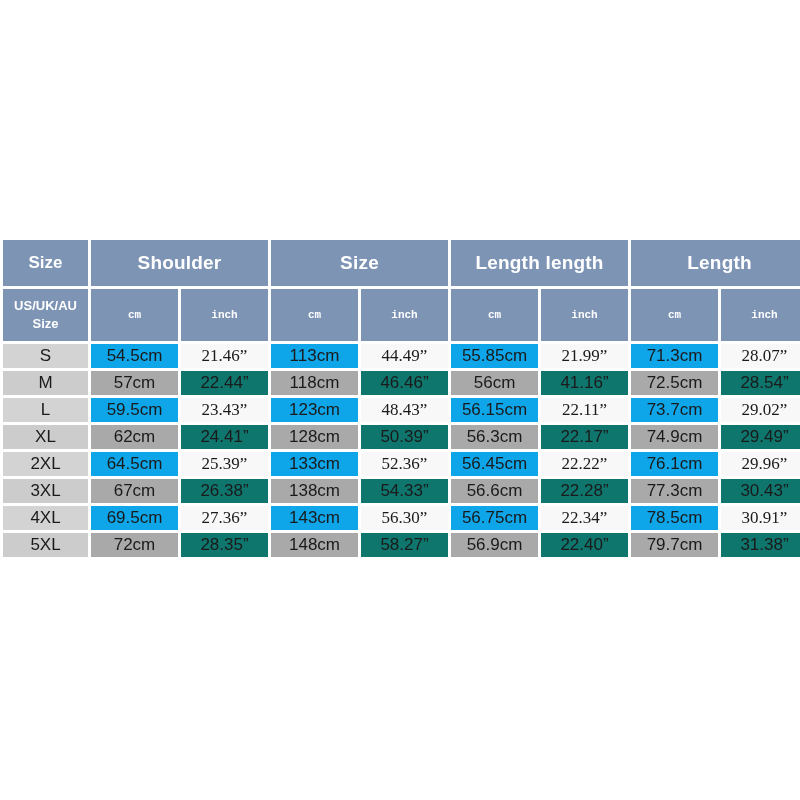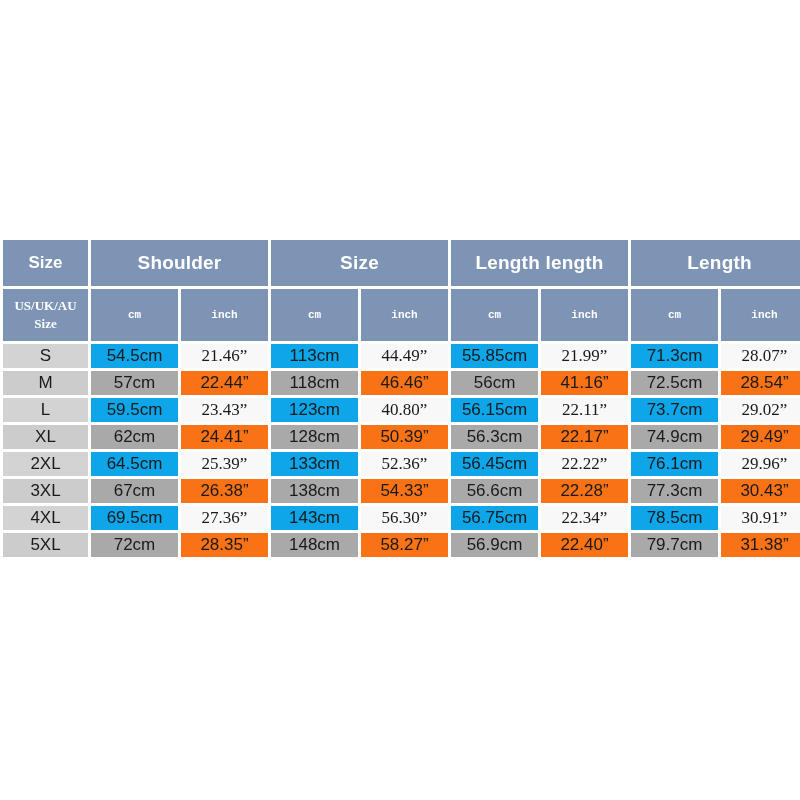--- a/index.html
+++ b/index.html
@@ -61,21 +61,21 @@
   }
 
   th.sub-head {
     height: 52px;
     font-family: "Liberation Mono", "DejaVu Sans Mono", monospace;
     font-weight: bold;
     font-size: 11px;
   }
 
   th.sub-head.size-sub {
-    font-family: Liberation Serif, serif;
+    font-family: Liberation Sans, sans-serif;
     font-weight: bold;
     font-size: 13px;
     line-height: 1.35;
     margin-left: 35px;
   }
 
   
   td {
     height: 24px;
     text-align: center;
@@ -90,21 +90,21 @@
   
   tr.row-odd  td.cell-size { background: #d3d3d3; }
   tr.row-even td.cell-size { background: #cccccc; }
 
   
   tr.row-odd  td.cell-cm { background: #0ea5e9; }
   tr.row-even td.cell-cm { background: #a9a9a9; }
 
   
   tr.row-odd  td.cell-inch { background: #f8f8f8; font-family: Liberation Serif, serif; }
-  tr.row-even td.cell-inch { background: #f97316; }
+  tr.row-even td.cell-inch { background: #0f766e; }
 </style>
 </head>
 <body>
 
 <div id="chart-wrap">
   <table class="size-table">
     <colgroup>
       <col class="c-size">
       <col class="c-cell">
         <col class="c-cell">
@@ -159,21 +159,21 @@
           <td class="cell-cm">56cm</td>
           <td class="cell-inch">41.16”</td>
           <td class="cell-cm">72.5cm</td>
           <td class="cell-inch">28.54”</td>
         </tr>
         <tr class="row-odd">
           <td class="cell-size">L</td>
           <td class="cell-cm">59.5cm</td>
           <td class="cell-inch">23.43”</td>
           <td class="cell-cm">123cm</td>
-          <td class="cell-inch">40.80”</td>
+          <td class="cell-inch">48.43”</td>
           <td class="cell-cm">56.15cm</td>
           <td class="cell-inch">22.11”</td>
           <td class="cell-cm">73.7cm</td>
           <td class="cell-inch">29.02”</td>
         </tr>
         <tr class="row-even">
           <td class="cell-size">XL</td>
           <td class="cell-cm">62cm</td>
           <td class="cell-inch">24.41”</td>
           <td class="cell-cm">128cm</td>

